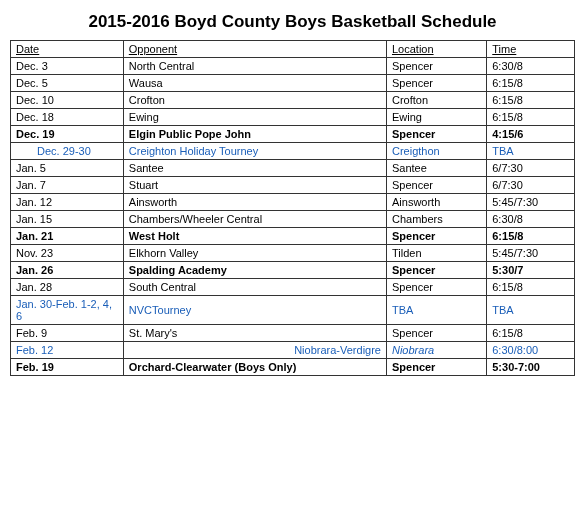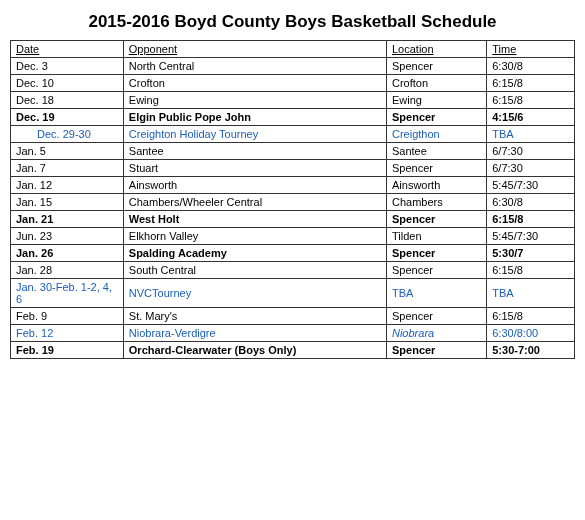--- a/index.html
+++ b/index.html
@@ -62,20 +62,26 @@
       </tr>
     </thead>
     <tbody id="schedule-body">
     <tr>
           <td style="">Dec. 3</td>
           <td style="">North Central</td>
           <td style="">Spencer</td>
           <td style="">6:30/8</td>
         </tr>
         <tr>
+          <td style="">Dec. 5</td>
+          <td style="">Wausa</td>
+          <td style="">Spencer</td>
+          <td style="">6:15/8</td>
+        </tr>
+        <tr>
           <td style="">Dec. 10</td>
           <td style="">Crofton</td>
           <td style="">Crofton</td>
           <td style="">6:15/8</td>
         </tr>
         <tr>
           <td style="">Dec. 18</td>
           <td style="">Ewing</td>
           <td style="">Ewing</td>
           <td style="">6:15/8</td>
@@ -116,21 +122,21 @@
           <td style="">Chambers</td>
           <td style="">6:30/8</td>
         </tr>
         <tr>
           <td style="font-weight: bold;">Jan. 21</td>
           <td style="font-weight: bold; margin-top: 32px;">West Holt</td>
           <td style="font-weight: bold;">Spencer</td>
           <td style="font-weight: bold;">6:15/8</td>
         </tr>
         <tr>
-          <td style="">Jun. 23</td>
+          <td style="">Nov. 23</td>
           <td style="">Elkhorn Valley</td>
           <td style="">Tilden</td>
           <td style="">5:45/7:30</td>
         </tr>
         <tr>
           <td style="font-weight: bold;">Jan. 26</td>
           <td style="font-weight: bold;">Spalding Academy</td>
           <td style="font-weight: bold;">Spencer</td>
           <td style="font-weight: bold;">5:30/7</td>
         </tr>
@@ -147,21 +153,21 @@
           <td style="color: rgb(26, 94, 184);">TBA</td>
         </tr>
         <tr>
           <td style="">Feb. 9</td>
           <td style="">St. Mary's</td>
           <td style="">Spencer</td>
           <td style="">6:15/8</td>
         </tr>
         <tr>
           <td style="color: rgb(26, 94, 184);">Feb. 12</td>
-          <td style="color: rgb(26, 94, 184);">Niobrara-Verdigre</td>
+          <td style="color: rgb(26, 94, 184); text-align: right;">Niobrara-Verdigre</td>
           <td style="color: rgb(26, 94, 184); font-style: italic;">Niobrara</td>
           <td style="color: rgb(26, 94, 184);">6:30/8:00</td>
         </tr>
         <tr>
           <td style="font-weight: bold;">Feb. 19</td>
           <td style="font-weight: bold;">Orchard-Clearwater (Boys Only)</td>
           <td style="font-weight: bold;">Spencer</td>
           <td style="font-weight: bold;">5:30-7:00</td>
         </tr>
       </tbody>

